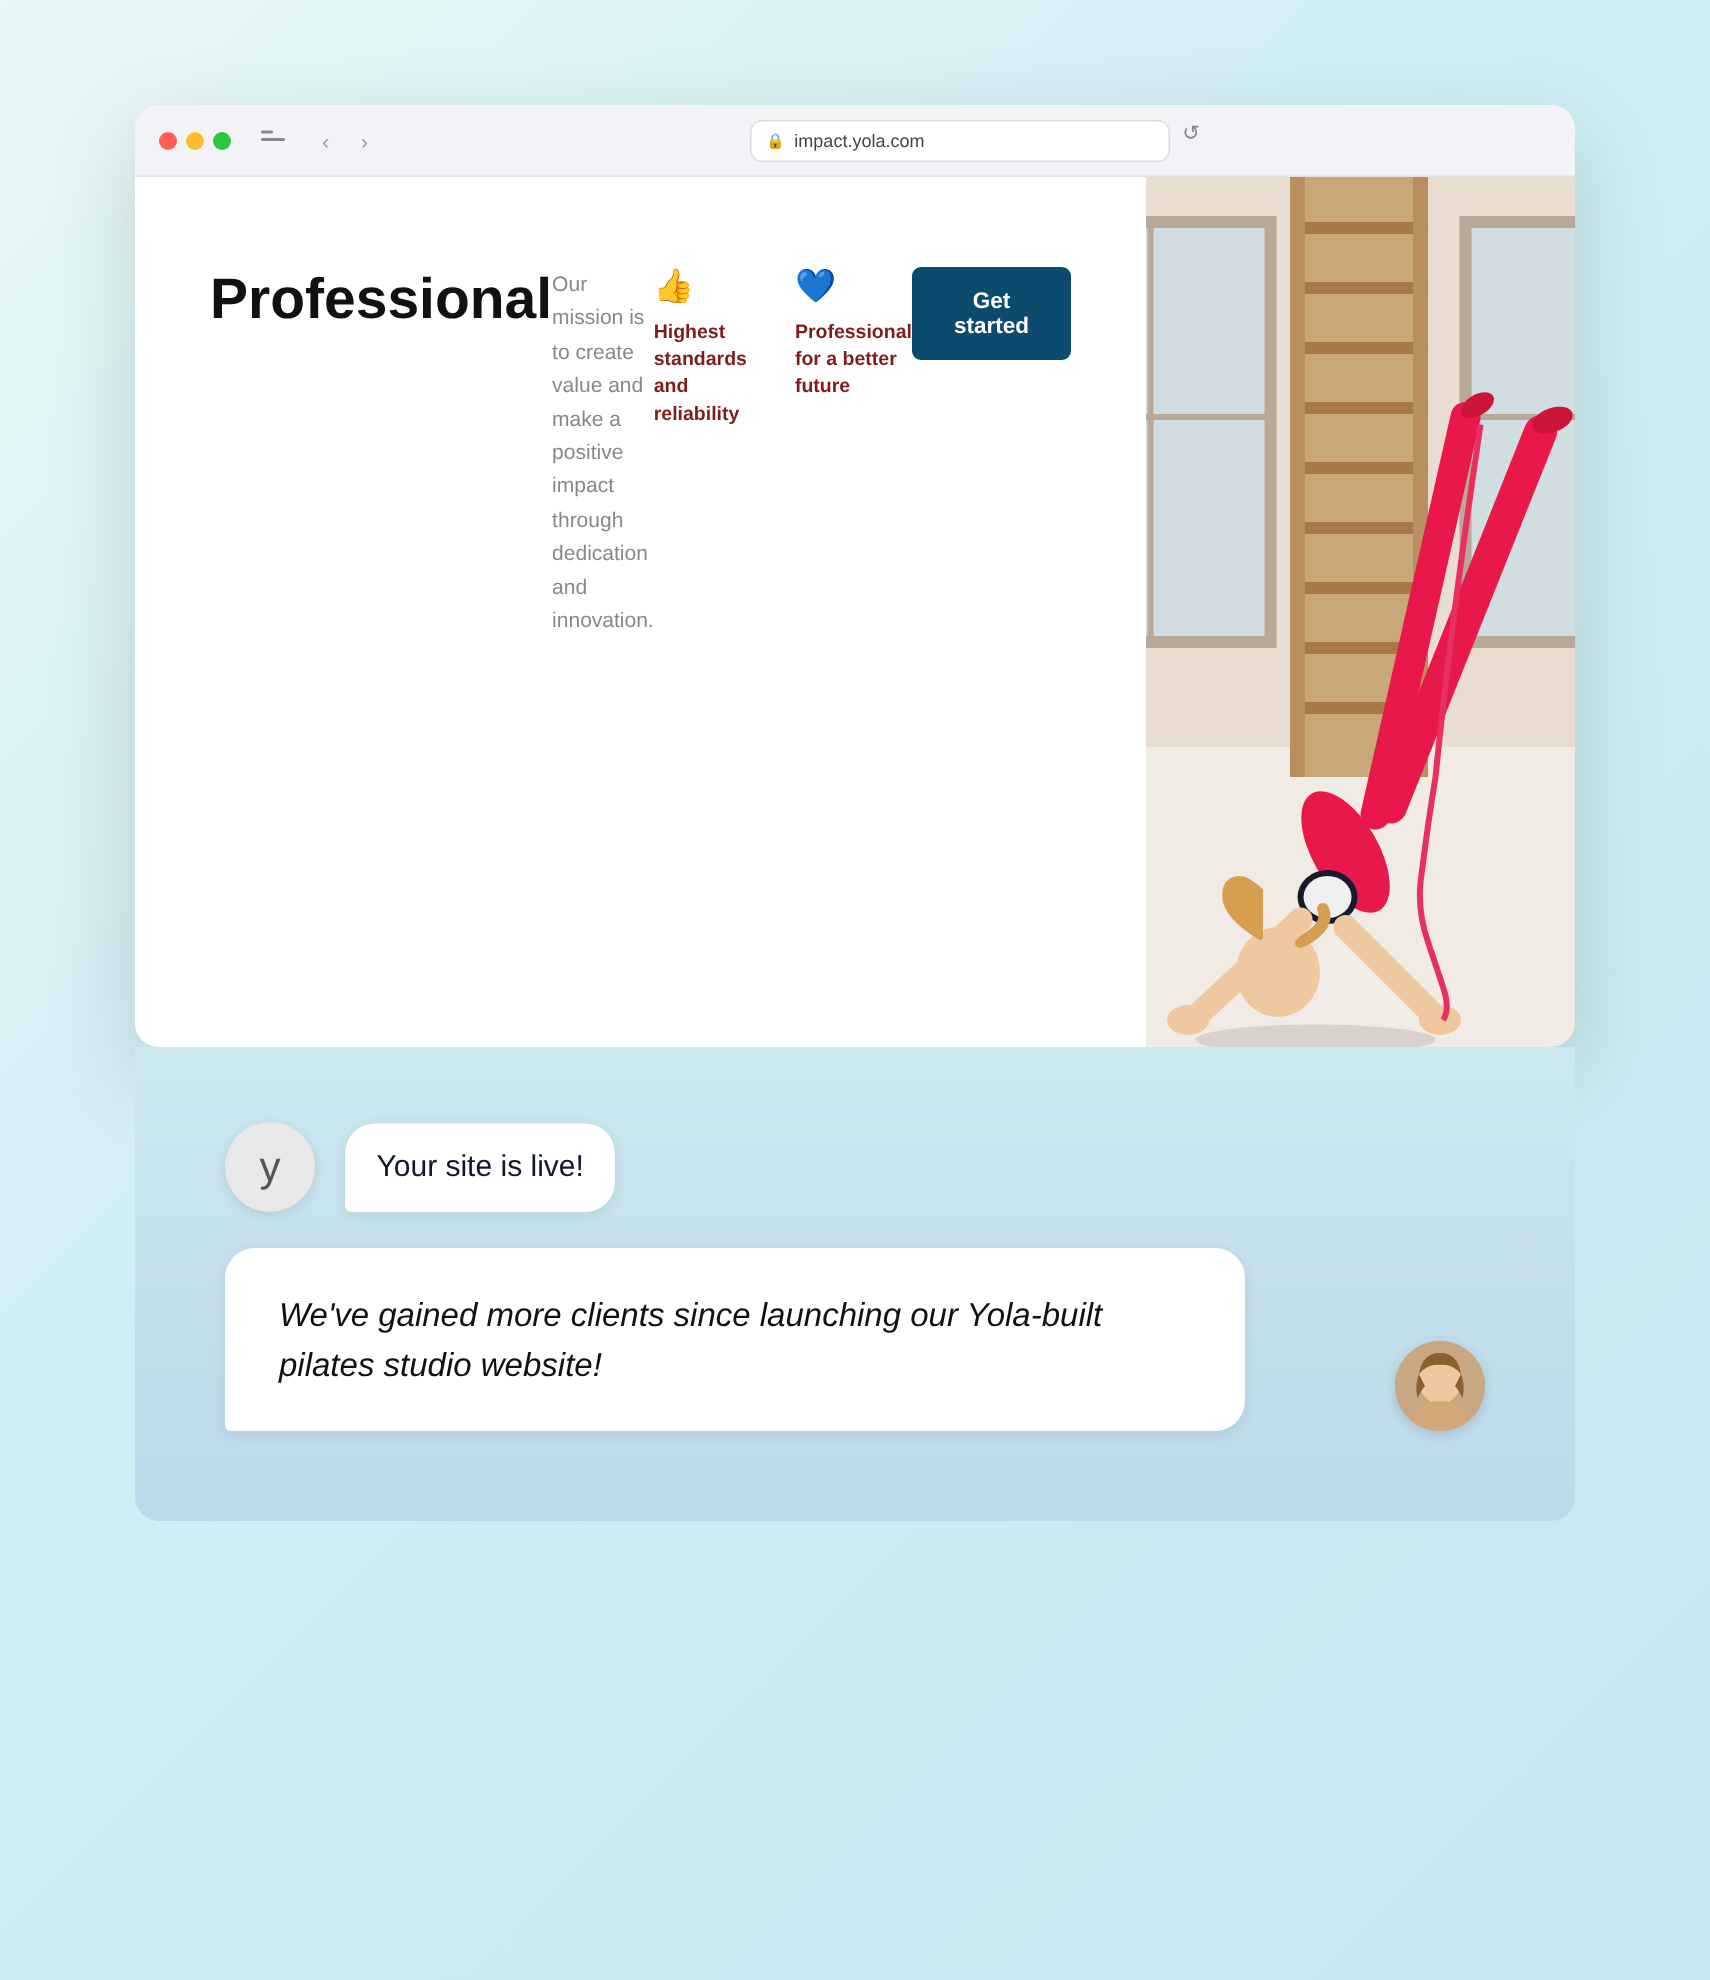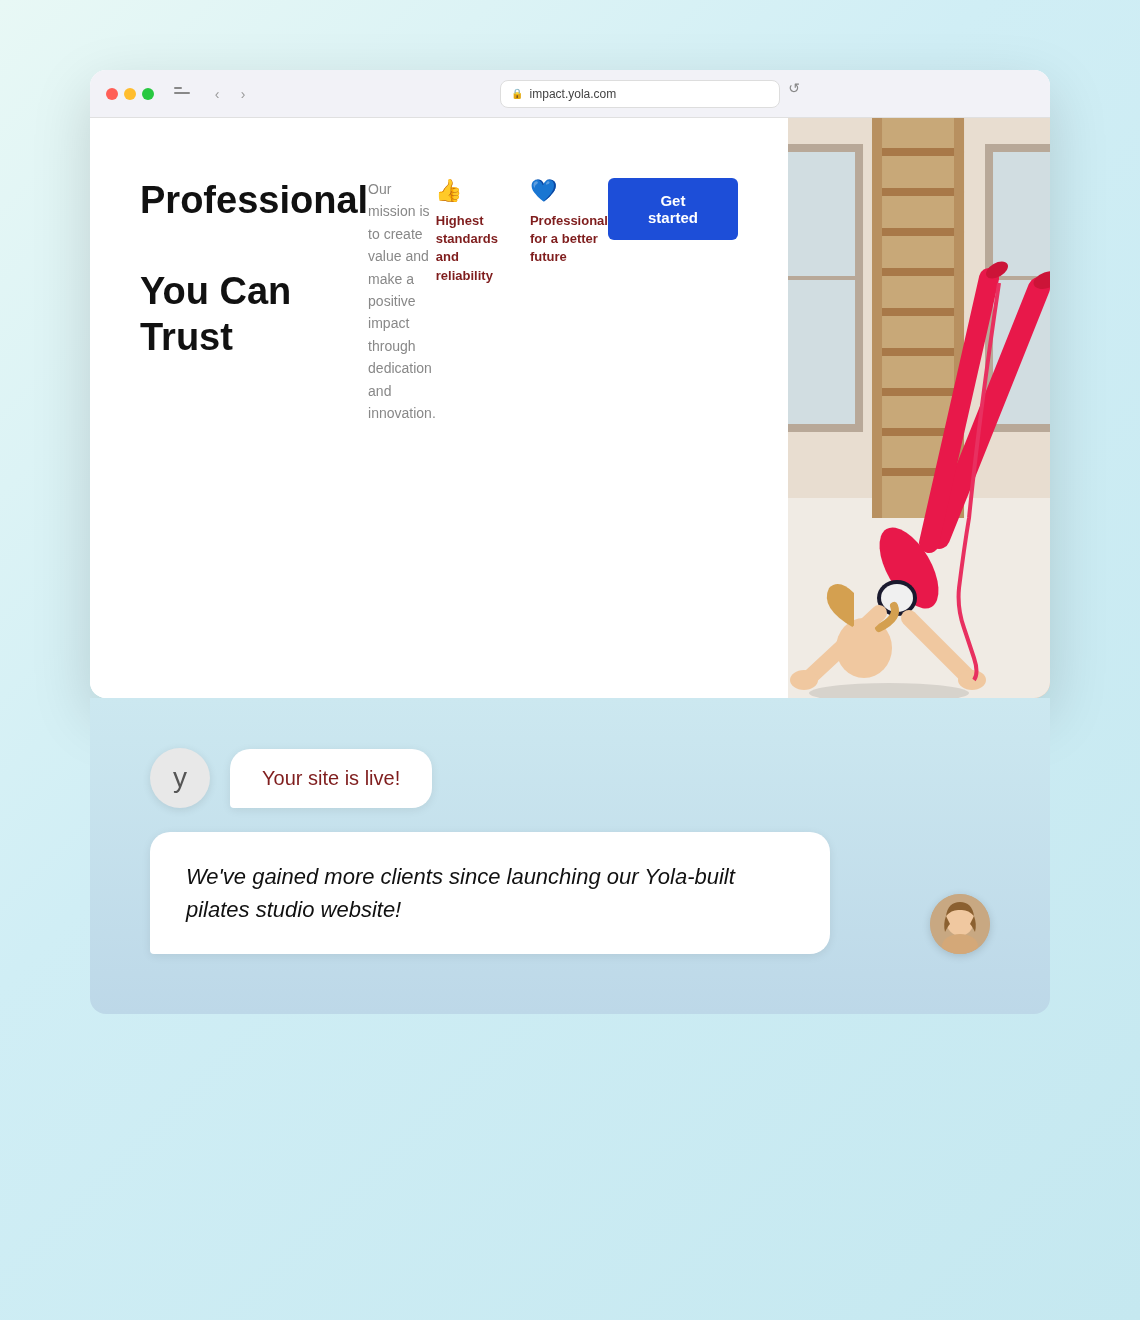--- a/index.html
+++ b/index.html
@@ -180,25 +180,25 @@
     .feature-icon-heart { color: #4a9fd4; }
 
     .feature-label {
       font-size: 13px;
       font-weight: 600;
       color: #7f1d1d;
       line-height: 1.4;
     }
 
     .get-started-btn {
-      background: #1d4ed8;
+      background: #0c4a6e;
       color: #fff;
       border: none;
       border-radius: 6px;
-      padding: 14px 40px;
+      padding: 14px 28px;
       font-size: 15px;
       font-weight: 600;
       cursor: pointer;
       align-self: flex-start;
       display: inline-block;
     }
 
     .website-right {
       flex: 1;
       overflow: hidden;
@@ -241,24 +241,24 @@
       font-size: 28px;
       font-weight: 300;
       color: #555;
       flex-shrink: 0;
       box-shadow: 0 2px 8px rgba(0,0,0,0.1);
     }
 
     .bubble-text-left {
       background: #fff;
       border-radius: 20px 20px 20px 4px;
-      padding: 18px 32px;
+      padding: 18px 21px;
       font-size: 20px;
       font-weight: 500;
-      color: #7f1d1d;
+      color: #0f172a;
       box-shadow: 0 2px 10px rgba(0,0,0,0.08);
     }
 
     .bubble-text-right {
       background: #fff;
       border-radius: 20px 20px 20px 4px;
       padding: 28px 36px;
       font-size: 22px;
       font-weight: 400;
       color: #111;
@@ -321,21 +321,20 @@
         <div class="reload-btn">↺</div>
       </div>
     </div>
 
     <div class="website-content">
 
       <div class="website-left">
         <h1 class="site-heading">
           <span>Professional</span><br>
           <br>
-          <span>You Can Trust</span>
         </h1>
 
         <p class="site-description">Our mission is to create value and make a positive impact through dedication and innovation.</p>
 
         <div class="features-row">
           <div class="feature-item">
             <span class="feature-icon feature-icon-thumb">👍</span>
             <span class="feature-label">Highest standards and reliability</span>
           </div>
           <div class="feature-item">

